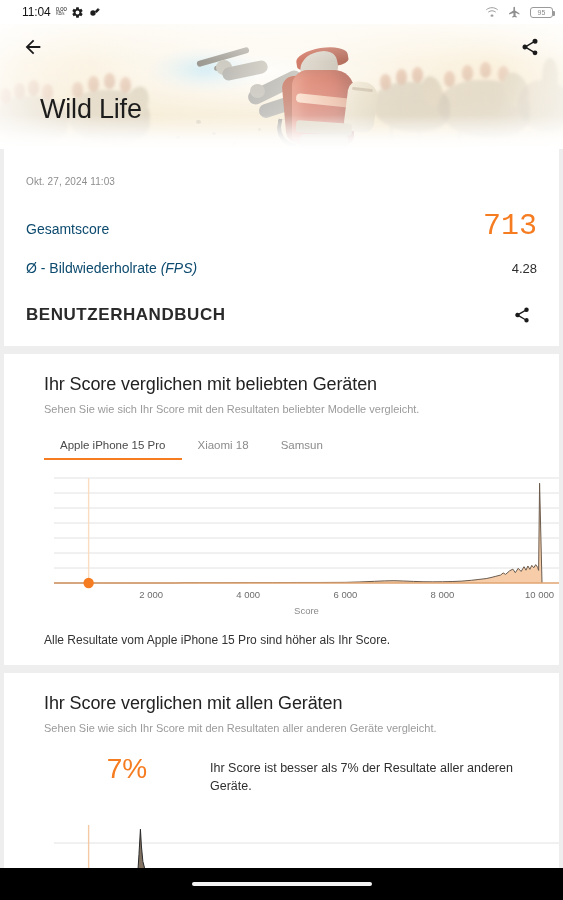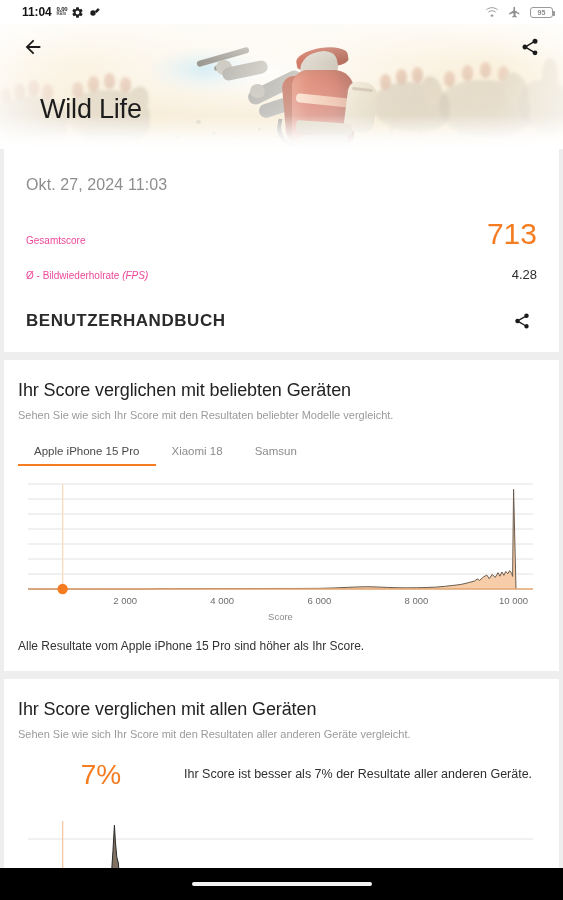--- a/index.html
+++ b/index.html
@@ -17,21 +17,20 @@
   .statusbar {
     height: 24px;
     background: #ffffff;
     display: flex;
     align-items: center;
     padding: 0 10px 0 22px;
     font-size: 11.5px;
     color: #1a1a1a;
     position: relative;
     z-index: 5;
-    font-weight: bold;
   }
   .sb-left { display: flex; align-items: center; gap: 4px; }
   .sb-clock { font-size: 12px; letter-spacing: -0.1px; color: #141414; }
   .sb-net {
     display: flex; flex-direction: column;
     line-height: 1; margin-left: 1px; margin-top: -1px;
   }
   .sb-net-rate { font-size: 6px; color: #202020; letter-spacing: -0.2px; }
   .sb-net-unit { font-size: 4.5px; color: #555; letter-spacing: -0.2px; }
   .sb-icon { display: inline-flex; align-items: center; justify-content: center; }
@@ -225,42 +224,42 @@
 
   
   .card {
     background: #ffffff;
     margin: 0 4px;
   }
   .card + .card { margin-top: 8px; }
 
   .result-card { padding: 22px 22px 0; }
   .device-name { font-size: 19.5px; color: #222; letter-spacing: 0.1px; }
-  .device-date { font-size: 16px; color: #8e8e8e; margin-top: 5px; letter-spacing: 0.1px; }
+  .device-date { font-size: 10px; color: #8e8e8e; margin-top: 5px; letter-spacing: 0.1px; }
 
   .metric-row {
     display: flex; align-items: baseline; justify-content: space-between;
     margin-top: 26px;
   }
-  .metric-label { font-size: 10px; color: #ec4899; }
+  .metric-label { font-size: 14px; color: #0c4a6e; }
   .metric-label i { }
-  .metric-big { font-size: 30px; color: #f57c20; line-height: 0.9; }
+  .metric-big { font-size: 30px; color: #f57c20; line-height: 0.9; font-family: Liberation Mono, monospace; }
   .metric-val { font-size: 13px; color: #2e2e2e; }
 
   .card-actions {
     display: flex; align-items: center; justify-content: space-between;
     padding: 24px 0 16px;
   }
   .link-action {
     font-size: 17px; font-weight: bold; color: #2a2a2a;
     letter-spacing: 0.55px; cursor: pointer;
   }
 
   
-  .sect { padding: 20px 14px 0; }
+  .sect { padding: 20px 40px 0; }
   .sect-title { font-size: 18px; color: #232323; letter-spacing: -0.1px; }
   .sect-sub { font-size: 11px; color: #9a9a9a; margin-top: 8px; }
 
   .tabs {
     display: flex; align-items: flex-end;
     margin-top: 18px; gap: 0; overflow: hidden; white-space: nowrap;
   }
   .tab {
     font-size: 11.5px; color: #8c8c8c; padding: 6px 16px 9px;
     cursor: pointer; flex: 0 0 auto; position: relative;

